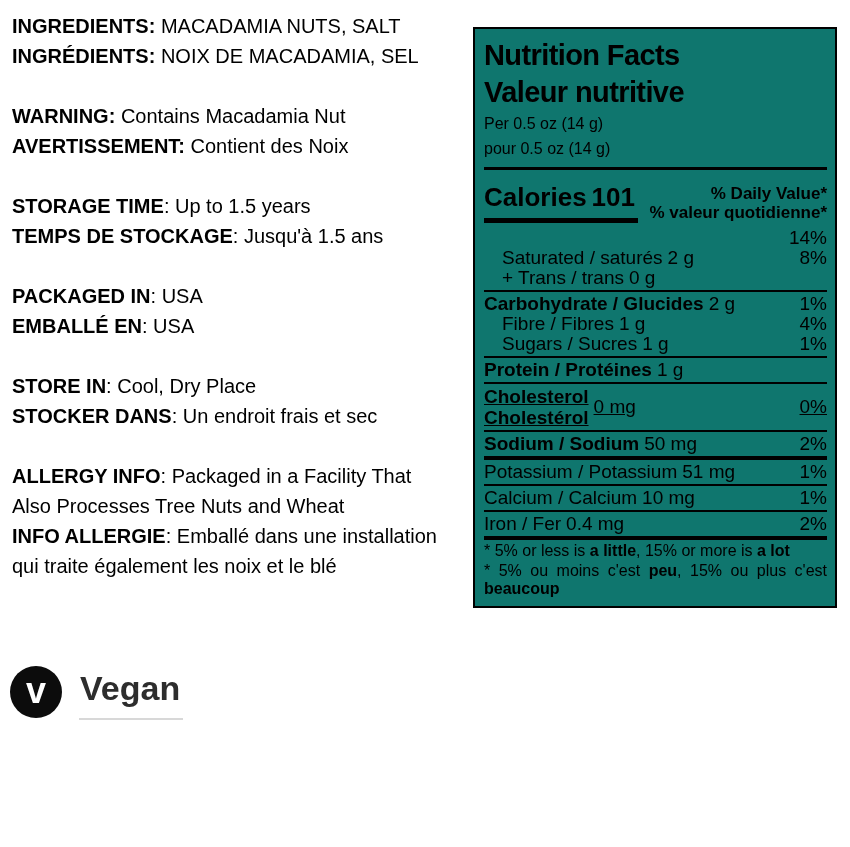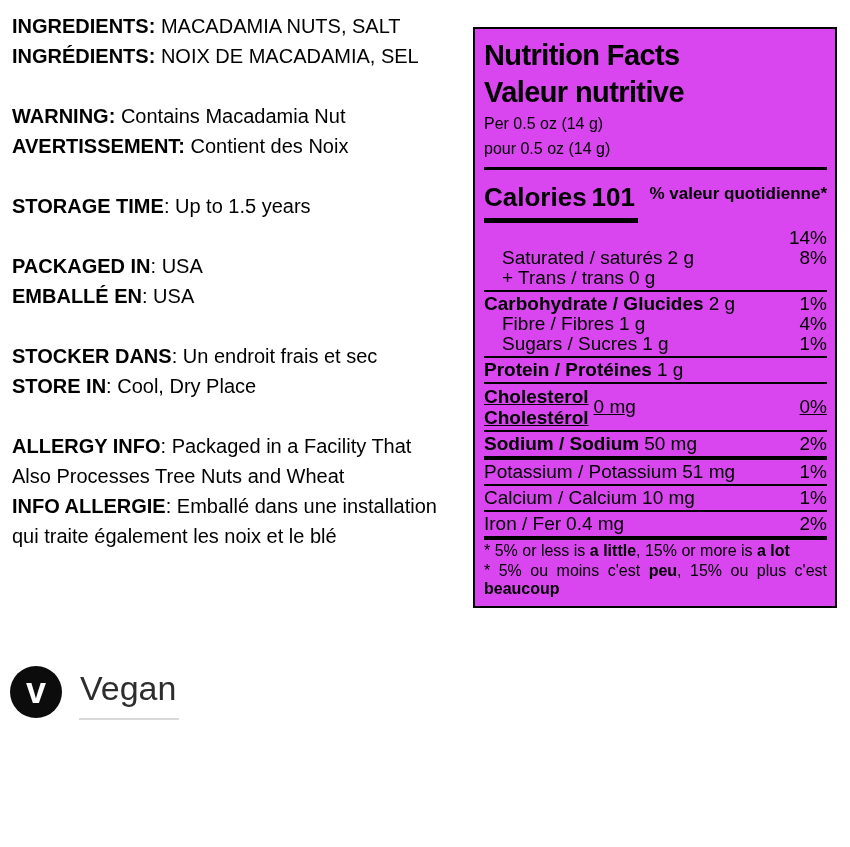--- a/index.html
+++ b/index.html
@@ -8,21 +8,21 @@
     font-family:"Liberation Sans", sans-serif;color:#000;overflow:hidden;
     -webkit-font-smoothing:antialiased;
   }
   
   .left-panel{position:absolute;left:12px;top:11px;width:460px;font-size:20px;line-height:30px;}
   .left-panel p{margin:0 0 30px 0;}
   .left-panel b{font-weight:700;}
   .lp-line{display:block;}
   
   .nf-panel{position:absolute;left:473px;top:27px;width:364px;box-sizing:border-box;
-    border:2px solid #000;padding:8px 8px 8px 9px;background:#d946ef;}
+    border:2px solid #000;padding:8px 8px 8px 9px;background:#0f766e;}
   .nf-title{font-size:29px;font-weight:700;line-height:37px;letter-spacing:-0.6px;}
   .nf-serving{font-size:16px;line-height:25px;}
   .nf-rule{height:3px;background:#000;margin-top:6px;}
   .cal-block{display:flex;justify-content:space-between;align-items:flex-start;margin-top:13px;}
   .cal-left{font-size:26px;font-weight:700;line-height:29px;border-bottom:5px solid #000;
     padding:0 3px 6px 0;white-space:nowrap;}
   .cal-right{text-align:right;font-size:17px;font-weight:700;line-height:19px;margin-top:1px;}
   .nf-rows{margin-top:5px;}
   .nf-row{display:flex;align-items:baseline;font-size:19px;line-height:20px;}
   .nf-row b{font-weight:700;}
@@ -35,68 +35,70 @@
   .chol-labels{display:flex;flex-direction:column;font-weight:700;line-height:21px;}
   .footnote{font-size:16px;line-height:18px;margin:2px 0 0 0;}
   .footnote.fr{text-align:justify;}
   .footnote b{font-weight:700;}
   
   .vegan{position:absolute;left:10px;top:666px;display:flex;align-items:flex-start;}
   .vegan-circle{width:52px;height:52px;border-radius:50%;background:#0c0c0c;color:#fff;
     display:flex;align-items:center;justify-content:center;font-size:36px;font-weight:700;
     line-height:1;padding-bottom:3px;box-sizing:border-box;}
   .vegan-label{margin-left:17px;font-size:34px;line-height:44px;color:#2d2d2d;
-    border-bottom:2px solid #d8d8d8;padding:0 3px 8px 1px;}
+    border-bottom:2px solid #d8d8d8;padding:0 3px 8px 1px;font-weight:bold;}
 </style>
 </head>
 <body>
 
 <div class="left-panel">
   <p>
       <span class="lp-line"><b>INGREDIENTS:</b><span> MACADAMIA NUTS, SALT</span></span>
       <span class="lp-line"><b>INGRÉDIENTS:</b><span> NOIX DE MACADAMIA, SEL</span></span>
     </p>
 
   <p>
       <span class="lp-line"><b>WARNING:</b><span> Contains Macadamia Nut</span></span>
       <span class="lp-line"><b>AVERTISSEMENT:</b><span> Contient des Noix</span></span>
     </p>
 
   <p>
       <span class="lp-line"><b>STORAGE TIME</b><span>: Up to 1.5 years</span></span>
+      <span class="lp-line"><b>TEMPS DE STOCKAGE</b><span>: Jusqu'à 1.5 ans</span></span>
     </p>
 
   <p>
       <span class="lp-line"><b>PACKAGED IN</b><span>: USA</span></span>
       <span class="lp-line"><b>EMBALLÉ EN</b><span>: USA</span></span>
     </p>
 
   <p>
+      <span class="lp-line"><b>STORE IN</b><span>: Cool, Dry Place</span></span>
       <span class="lp-line"><b>STOCKER DANS</b><span>: Un endroit frais et sec</span></span>
-      <span class="lp-line"><b>STORE IN</b><span>: Cool, Dry Place</span></span>
     </p>
 
   <p>
       <span class="lp-line"><b>ALLERGY INFO</b><span>: Packaged in a Facility That</span></span>
       <span class="lp-line"><span>Also Processes Tree Nuts and Wheat</span></span>
       <span class="lp-line"><b>INFO ALLERGIE</b><span>: Emballé dans une installation</span></span>
       <span class="lp-line"><span>qui traite également les noix et le blé</span></span>
     </p>
 </div>
 
 <div class="nf-panel">
   <div class="nf-title">Nutrition Facts</div>
   <div class="nf-title">Valeur nutritive</div>
   <div class="nf-serving">Per 0.5 oz (14 g)</div>
   <div class="nf-serving">pour 0.5 oz (14 g)</div>
   <div class="nf-rule"></div>
 
   <div class="cal-block">
     <span class="cal-left"><span>Calories</span><span class="amt" style="font-weight:700;">101</span></span>
     <span class="cal-right">
+        <span class="lp-line">% Daily Value*</span>
         <span class="lp-line">% valeur quotidienne*</span>
       </span>
   </div>
 
   <div class="nf-rows">
     <div class="nf-row">
         <span class="nf-pct">14%</span>
       </div>
     <div class="nf-row indent">
         <span><span>Saturated / saturés</span><span class="amt">2 g</span></span>

